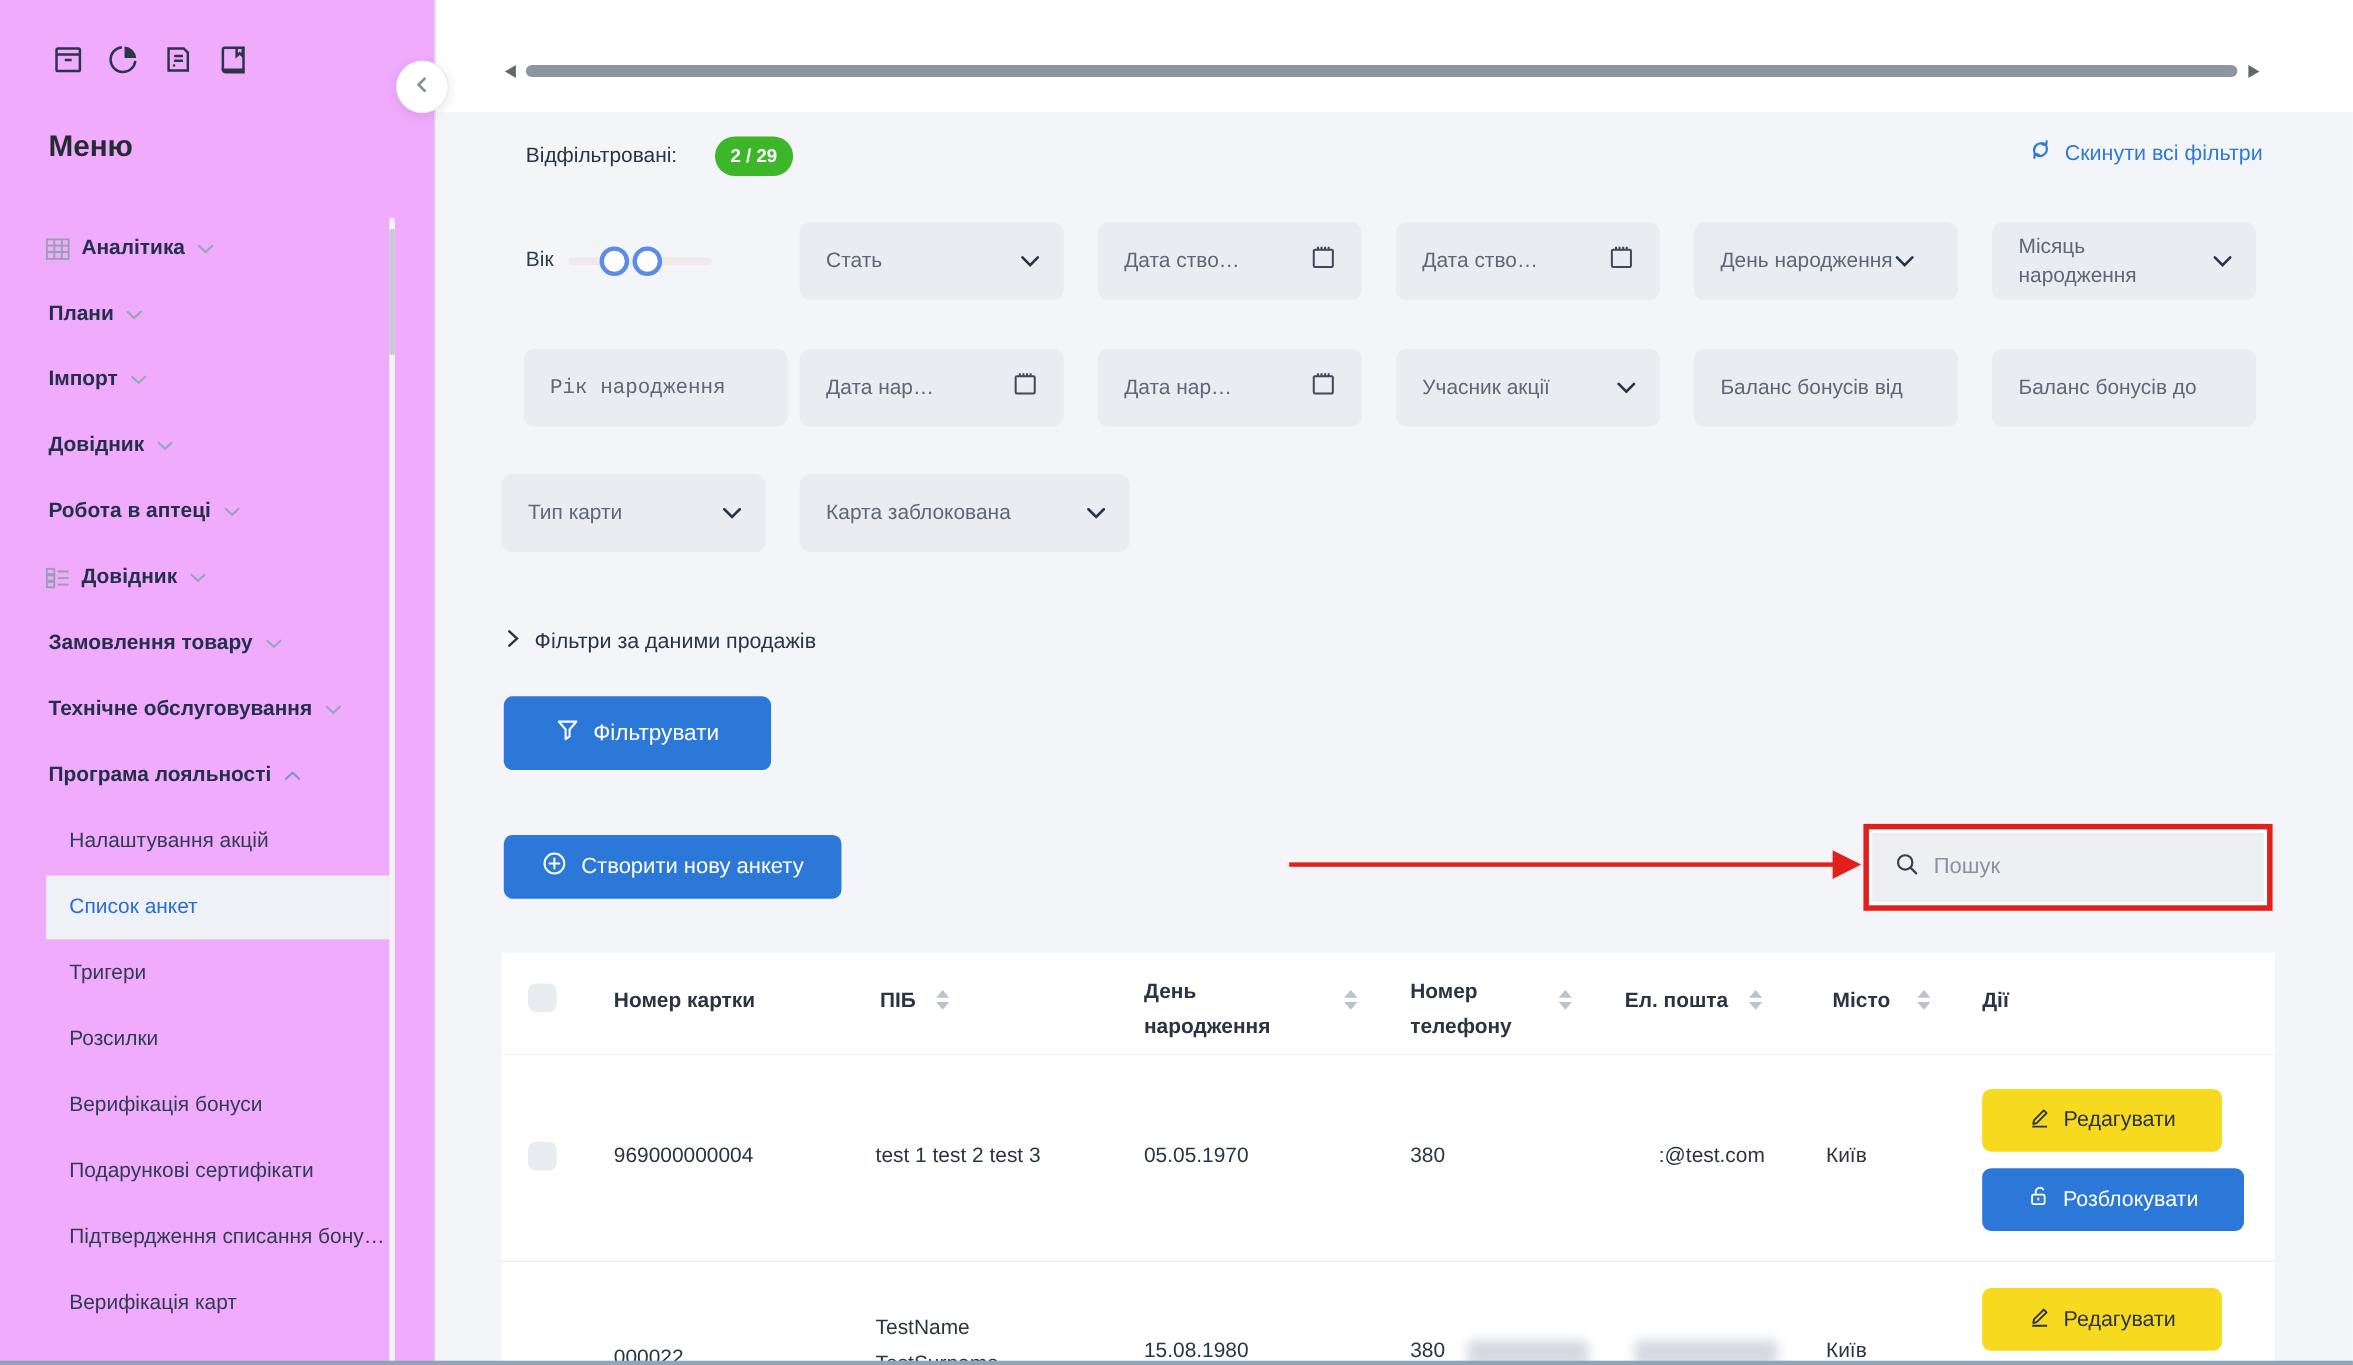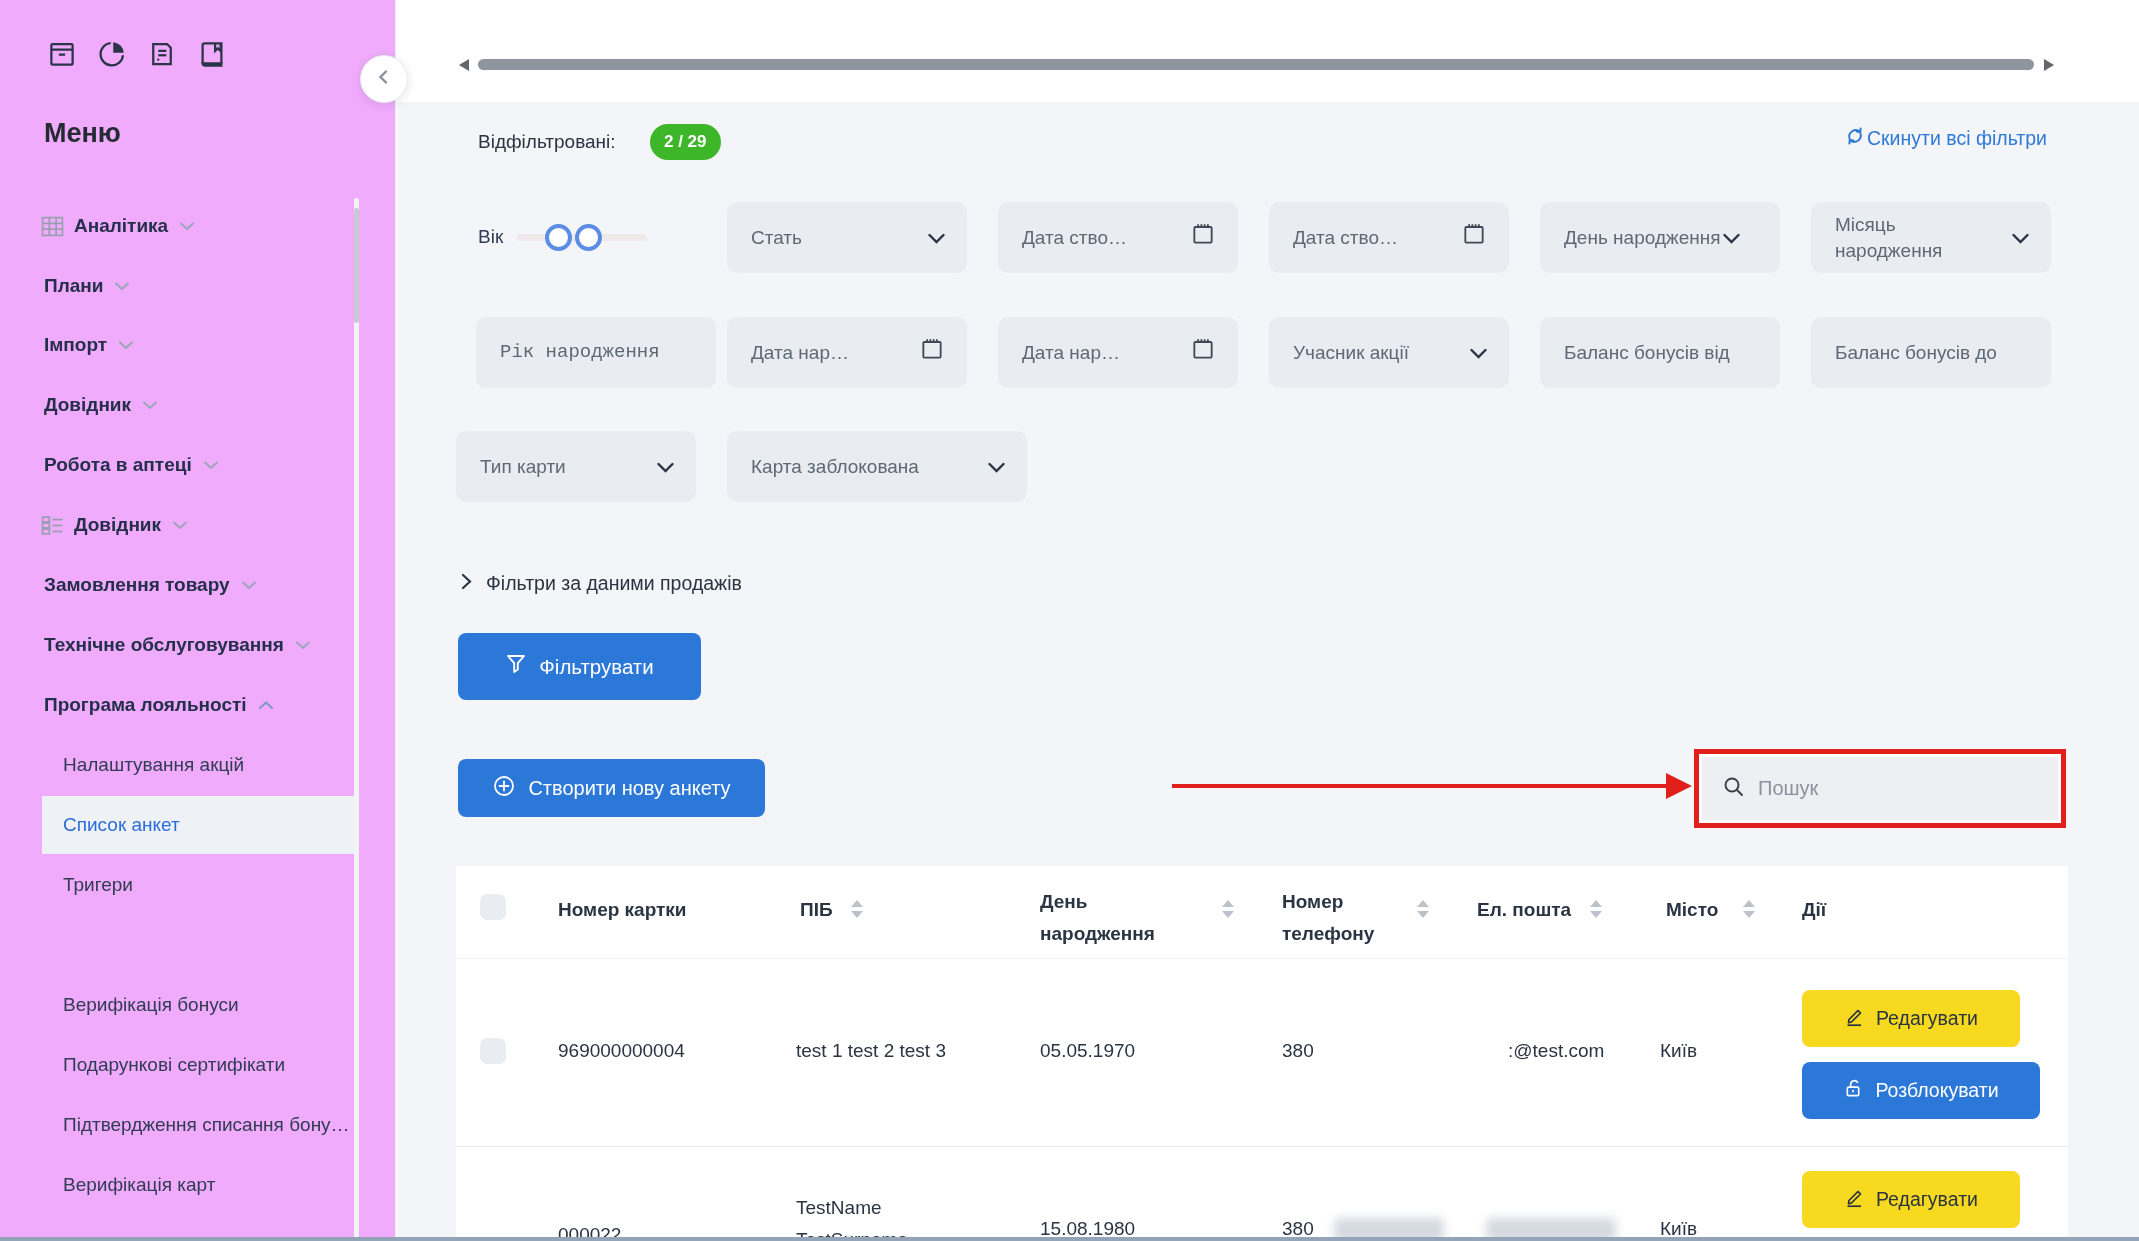--- a/index.html
+++ b/index.html
@@ -32,21 +32,21 @@
   .hbar-thumb { position:absolute; left:478px; top:59px; width:1556px; height:11px; border-radius:6px; background:#8f959e; z-index:2; cursor:pointer; }
   .hbar-arrow-l { position:absolute; left:459px; top:59px; width:0; height:0; z-index:2; cursor:pointer;
     border-top:6px solid transparent; border-bottom:6px solid transparent; border-right:10px solid #62666d; }
   .hbar-arrow-r { position:absolute; left:2044px; top:59px; width:0; height:0; z-index:2; cursor:pointer;
     border-top:6px solid transparent; border-bottom:6px solid transparent; border-left:10px solid #62666d; }
 
   .z { z-index:2; }
   .filtered-label { position:absolute; left:478px; top:131px; font-size:19px; color:#2a3442; }
   .count-pill { position:absolute; left:650px; top:124px; height:36px; padding:0 14px; border-radius:18px;
     background:#3eb629; color:#fff; font-size:17px; font-weight:700; display:flex; align-items:center; }
-  .reset-link { position:absolute; left:1843px; top:124px; display:flex; align-items:center; 
+  .reset-link { position:absolute; left:1843px; top:124px; display:flex; align-items:center; gap:10px;
     color:#2e7ad6; font-size:19.5px; cursor:pointer; }
 
   .chip { position:absolute; height:71px; border-radius:10px; background:#e9edf2; display:flex;
     align-items:center; justify-content:space-between; padding:0 22px 0 24px; font-size:19px;
     color:#5f6874; cursor:pointer; line-height:1.35; }
   .chip .two-line { line-height:1.35; }
   .age-label { position:absolute; left:478px; top:226px; font-size:19px; color:#2f3b50; }
   .slider-track { position:absolute; left:517px; top:234px; width:130px; height:7px; border-radius:4px; background:#f0e9e9; }
   .slider-handle { position:absolute; width:27px; height:27px; border-radius:50%; background:#fff;
     border:4.5px solid #5b8ce6; top:224px; cursor:pointer; }
@@ -223,20 +223,23 @@
 
     <div class="sub-item" style="top:736px;">
         <span>Налаштування акцій</span>
       </div>
     <div class="sub-item active" style="top:796px;">
         <span>Список анкет</span>
       </div>
     <div class="sub-item" style="top:856px;">
         <span>Тригери</span>
       </div>
+    <div class="sub-item" style="top:916px;">
+        <span>Розсилки</span>
+      </div>
     <div class="sub-item" style="top:976px;">
         <span>Верифікація бонуси</span>
       </div>
     <div class="sub-item" style="top:1036px;">
         <span>Подарункові сертифікати</span>
       </div>
     <div class="sub-item" style="top:1156px;">
         <span>Верифікація карт</span>
       </div>
     <div class="sub-item" style="top:1096px;">

